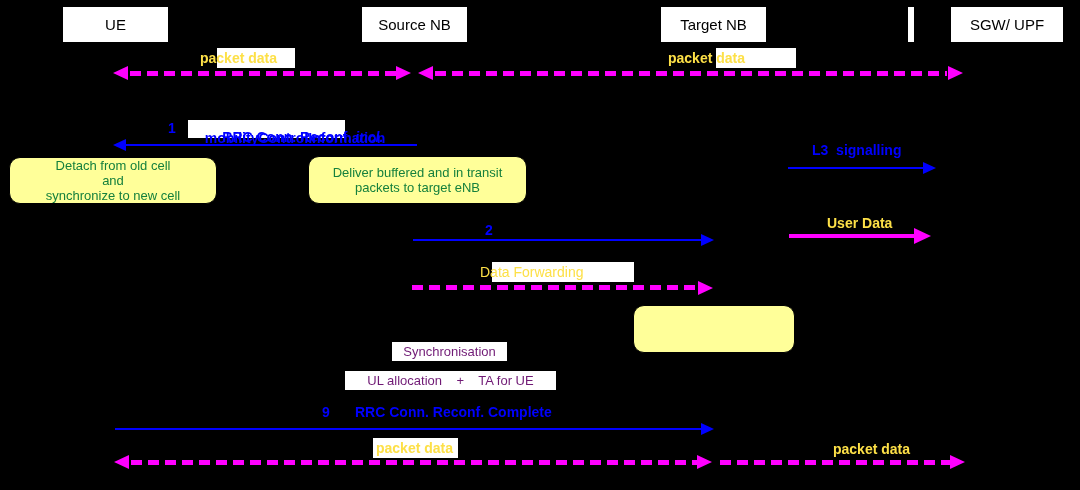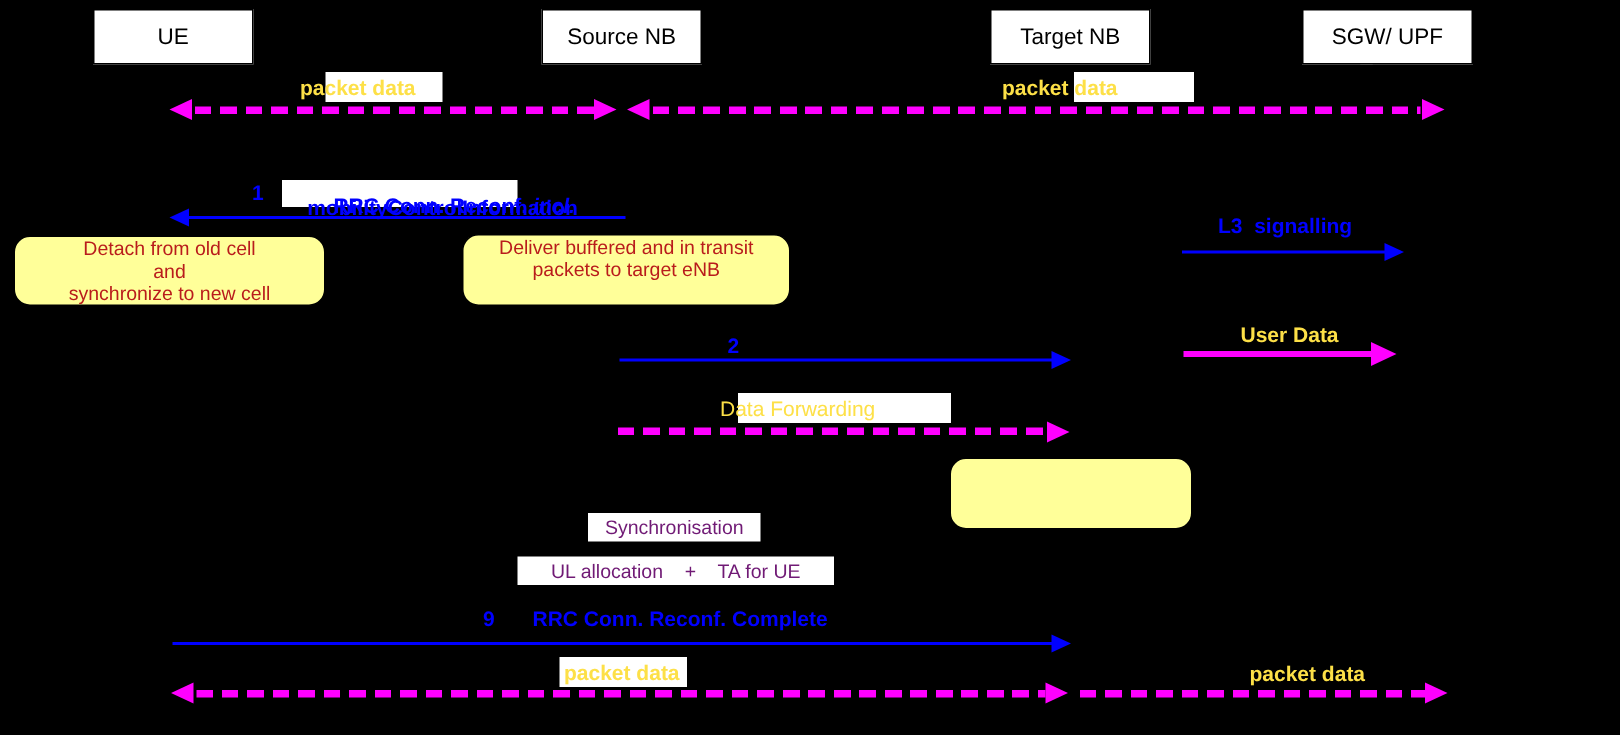--- a/index.html
+++ b/index.html
@@ -9,22 +9,22 @@
           color:#000;display:flex;align-items:center;justify-content:center;
           font-size:15px;box-sizing:border-box;white-space:pre;}
   .strip{position:absolute;top:6px;height:37px;background:#fff;border:1px solid #000;box-sizing:border-box;}
   .txt{position:absolute;white-space:pre;font-size:14px;line-height:18px;}
   .mag{color:#fde047}.blu{color:#0000FF}
   .b{font-weight:bold}
   .wbg{position:absolute;background:#fff;}
   .wlabel{position:absolute;background:#fff;color:#701a75;text-align:center;
           font-size:13px;white-space:pre;}
   .note{position:absolute;background:#FFFF99;border:1px solid #000;border-radius:11px;
-        color:#b91c1c;text-align:center;font-size:13px;line-height:15px;
-        display:flex;flex-direction:column;justify-content:flex-start;box-sizing:border-box;}
+        color:#15803d;text-align:center;font-size:13px;line-height:15px;
+        display:flex;flex-direction:column;justify-content:center;box-sizing:border-box;}
   .line-blue{position:absolute;height:2px;background:#0000FF;}
   .line-mag-thick{position:absolute;height:4px;background:#FF00FF;}
   .dash-mag{position:absolute;height:5px;
             background:repeating-linear-gradient(90deg,#FF00FF 0 11px,transparent 11px 17px);}
   .ah{position:absolute;width:0;height:0;}
   .ah.r-mag{border-top:7px solid transparent;border-bottom:7px solid transparent;border-left:15px solid #FF00FF;}
   .ah.l-mag{border-top:7px solid transparent;border-bottom:7px solid transparent;border-right:15px solid #FF00FF;}
   .ah.r-blu{border-top:6px solid transparent;border-bottom:6px solid transparent;border-left:13px solid #0000FF;}
   .ah.l-blu{border-top:6px solid transparent;border-bottom:6px solid transparent;border-right:13px solid #0000FF;}
   .ah.r-mag-big{border-top:8px solid transparent;border-bottom:8px solid transparent;border-left:17px solid #FF00FF;}
@@ -39,21 +39,21 @@
   <div class="entity" style="left:62px;width:107px;">
     <span>UE</span>
   </div>
   <div class="entity" style="left:660px;width:107px;">
     <span>Target NB</span>
   </div>
   <div class="entity" style="left:361px;width:107px;">
     <span>Source NB</span>
   </div>
   <div class="strip" style="left:907px;width:8px;"></div>
-  <div class="entity" style="left:868px;width:114px;text-align:right;">
+  <div class="entity" style="left:950px;width:114px;text-align:right;">
     <span>SGW/ UPF</span>
   </div>
 
   <div class="wbg" style="left:217px;top:48px;width:78px;height:20px;"></div>
   <div class="txt mag b" style="left:200px;top:49px;">packet data</div>
   <div class="wbg" style="left:716px;top:48px;width:80px;height:20px;"></div>
   <div class="txt mag b" style="left:668px;top:49px;">packet data</div>
 
   <div>
     <div class="ah l-mag" style="left:113px;top:66px;"></div>

